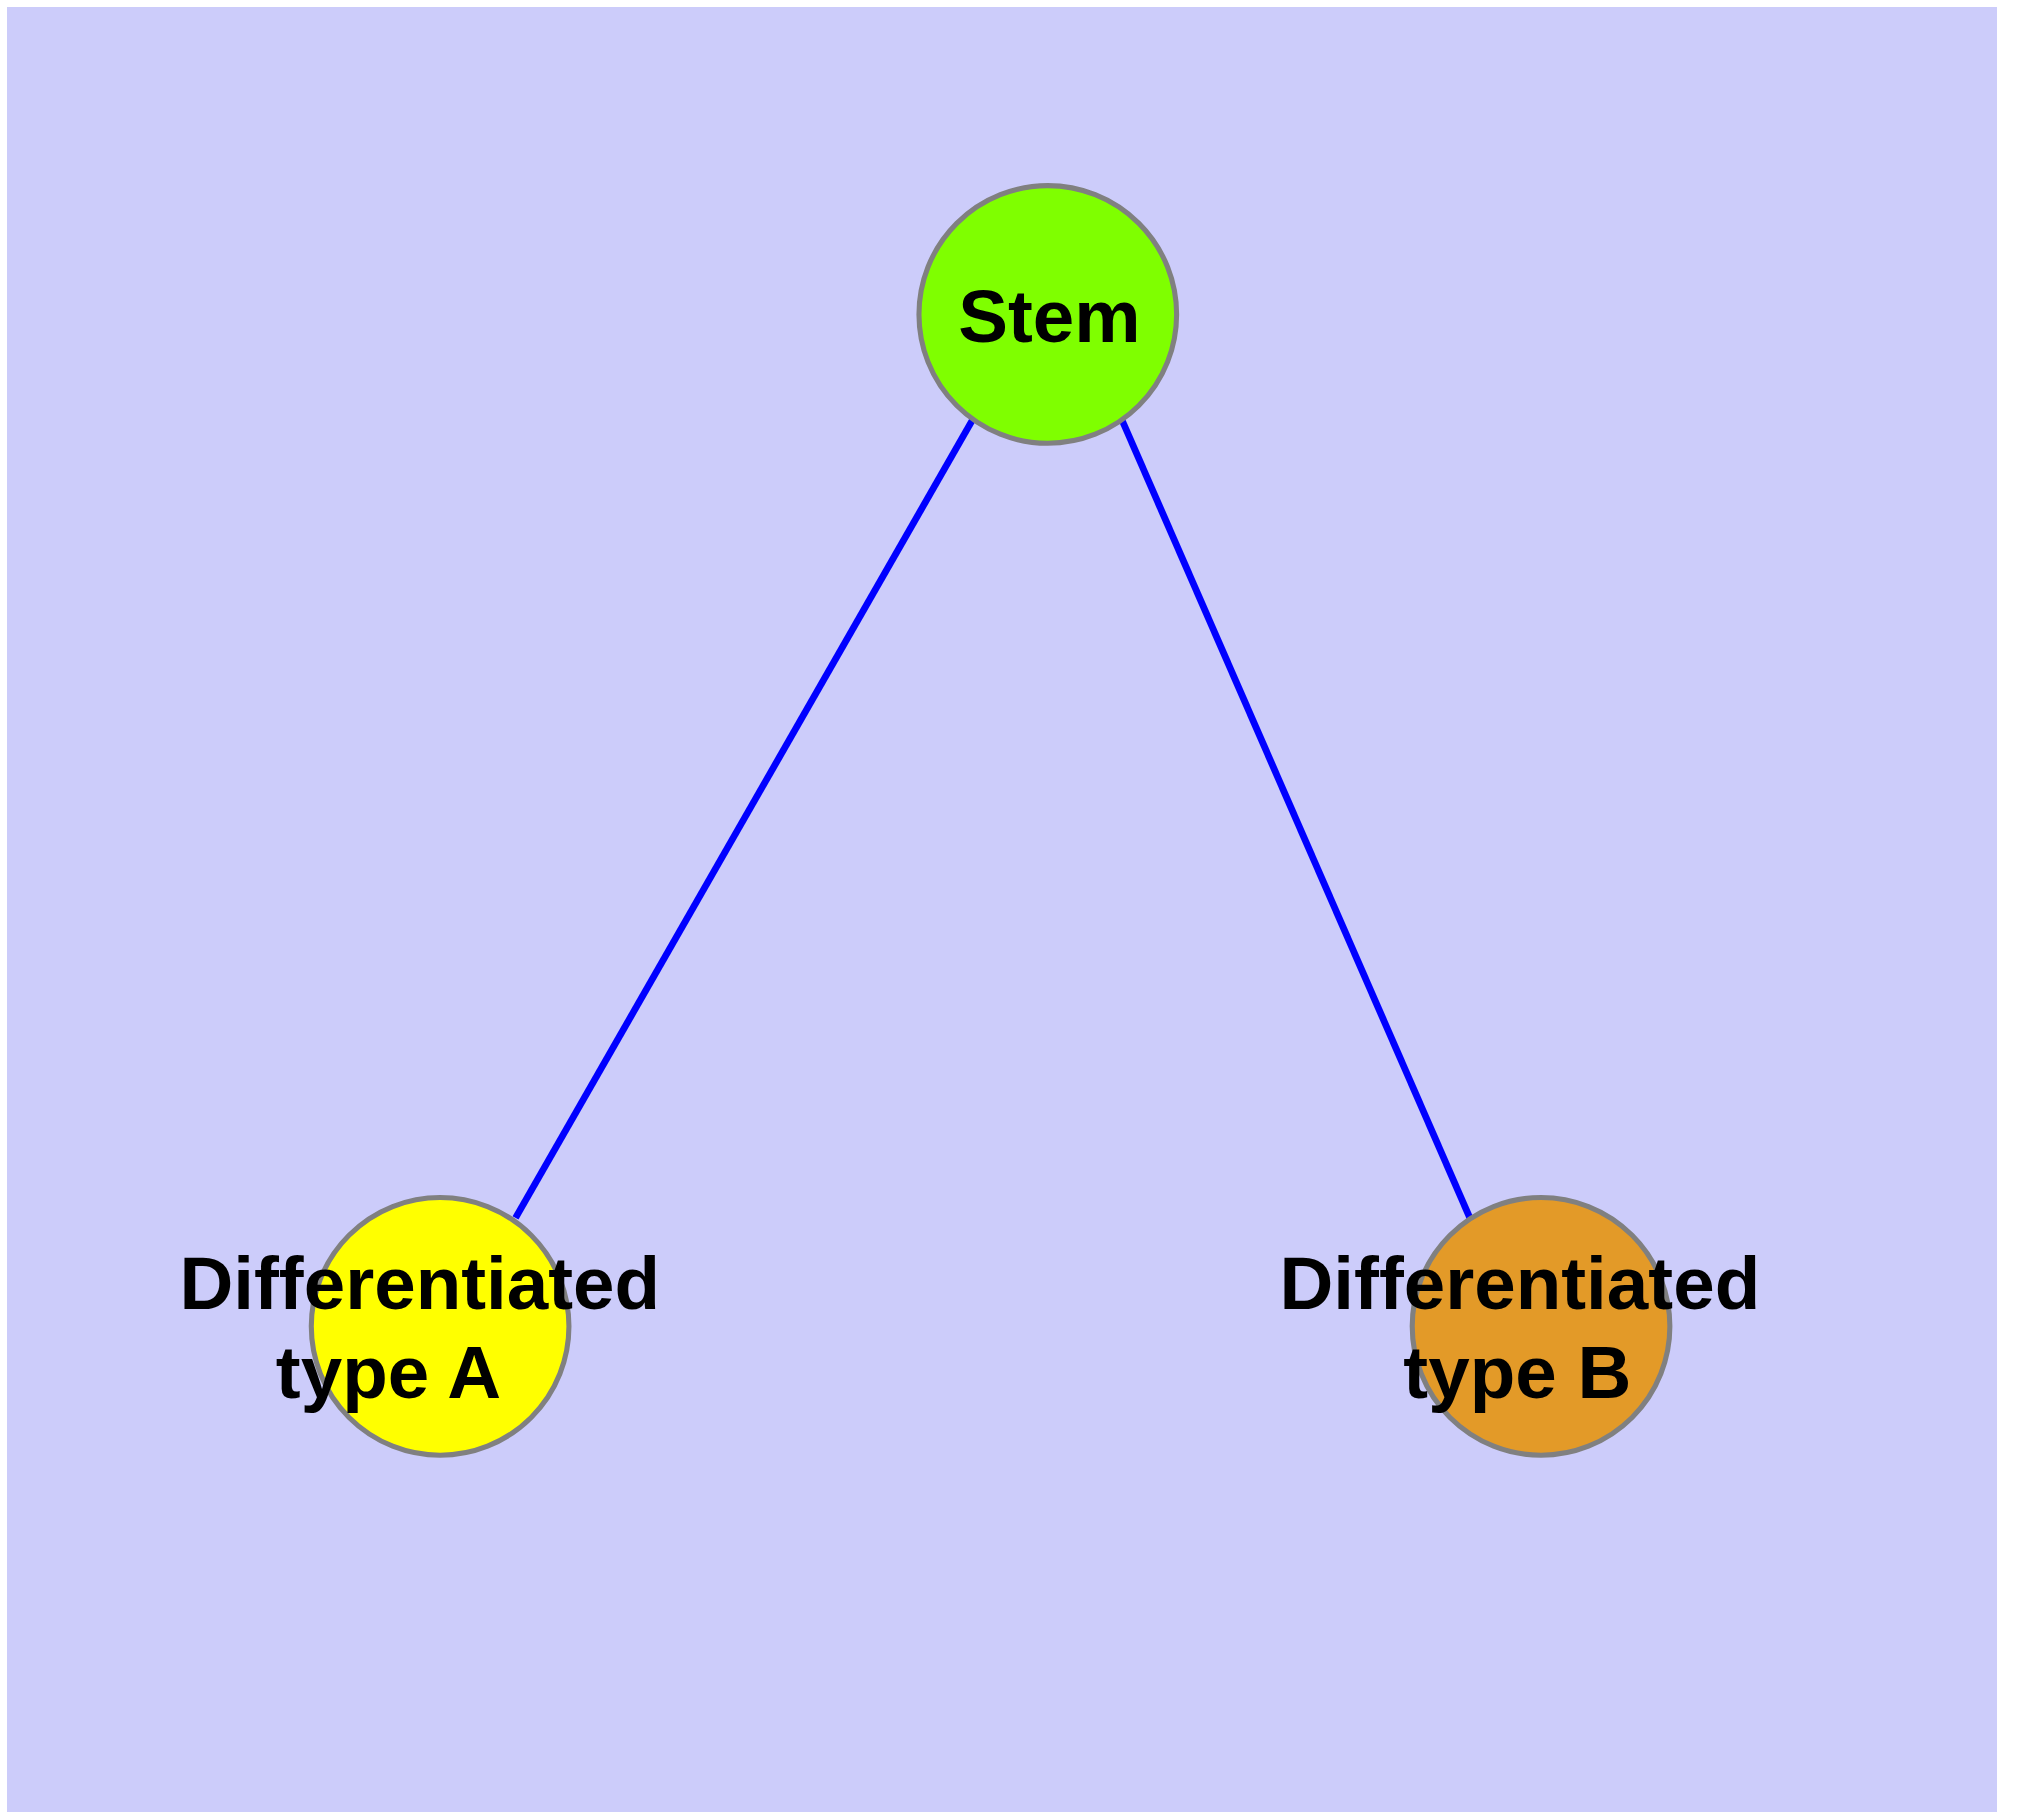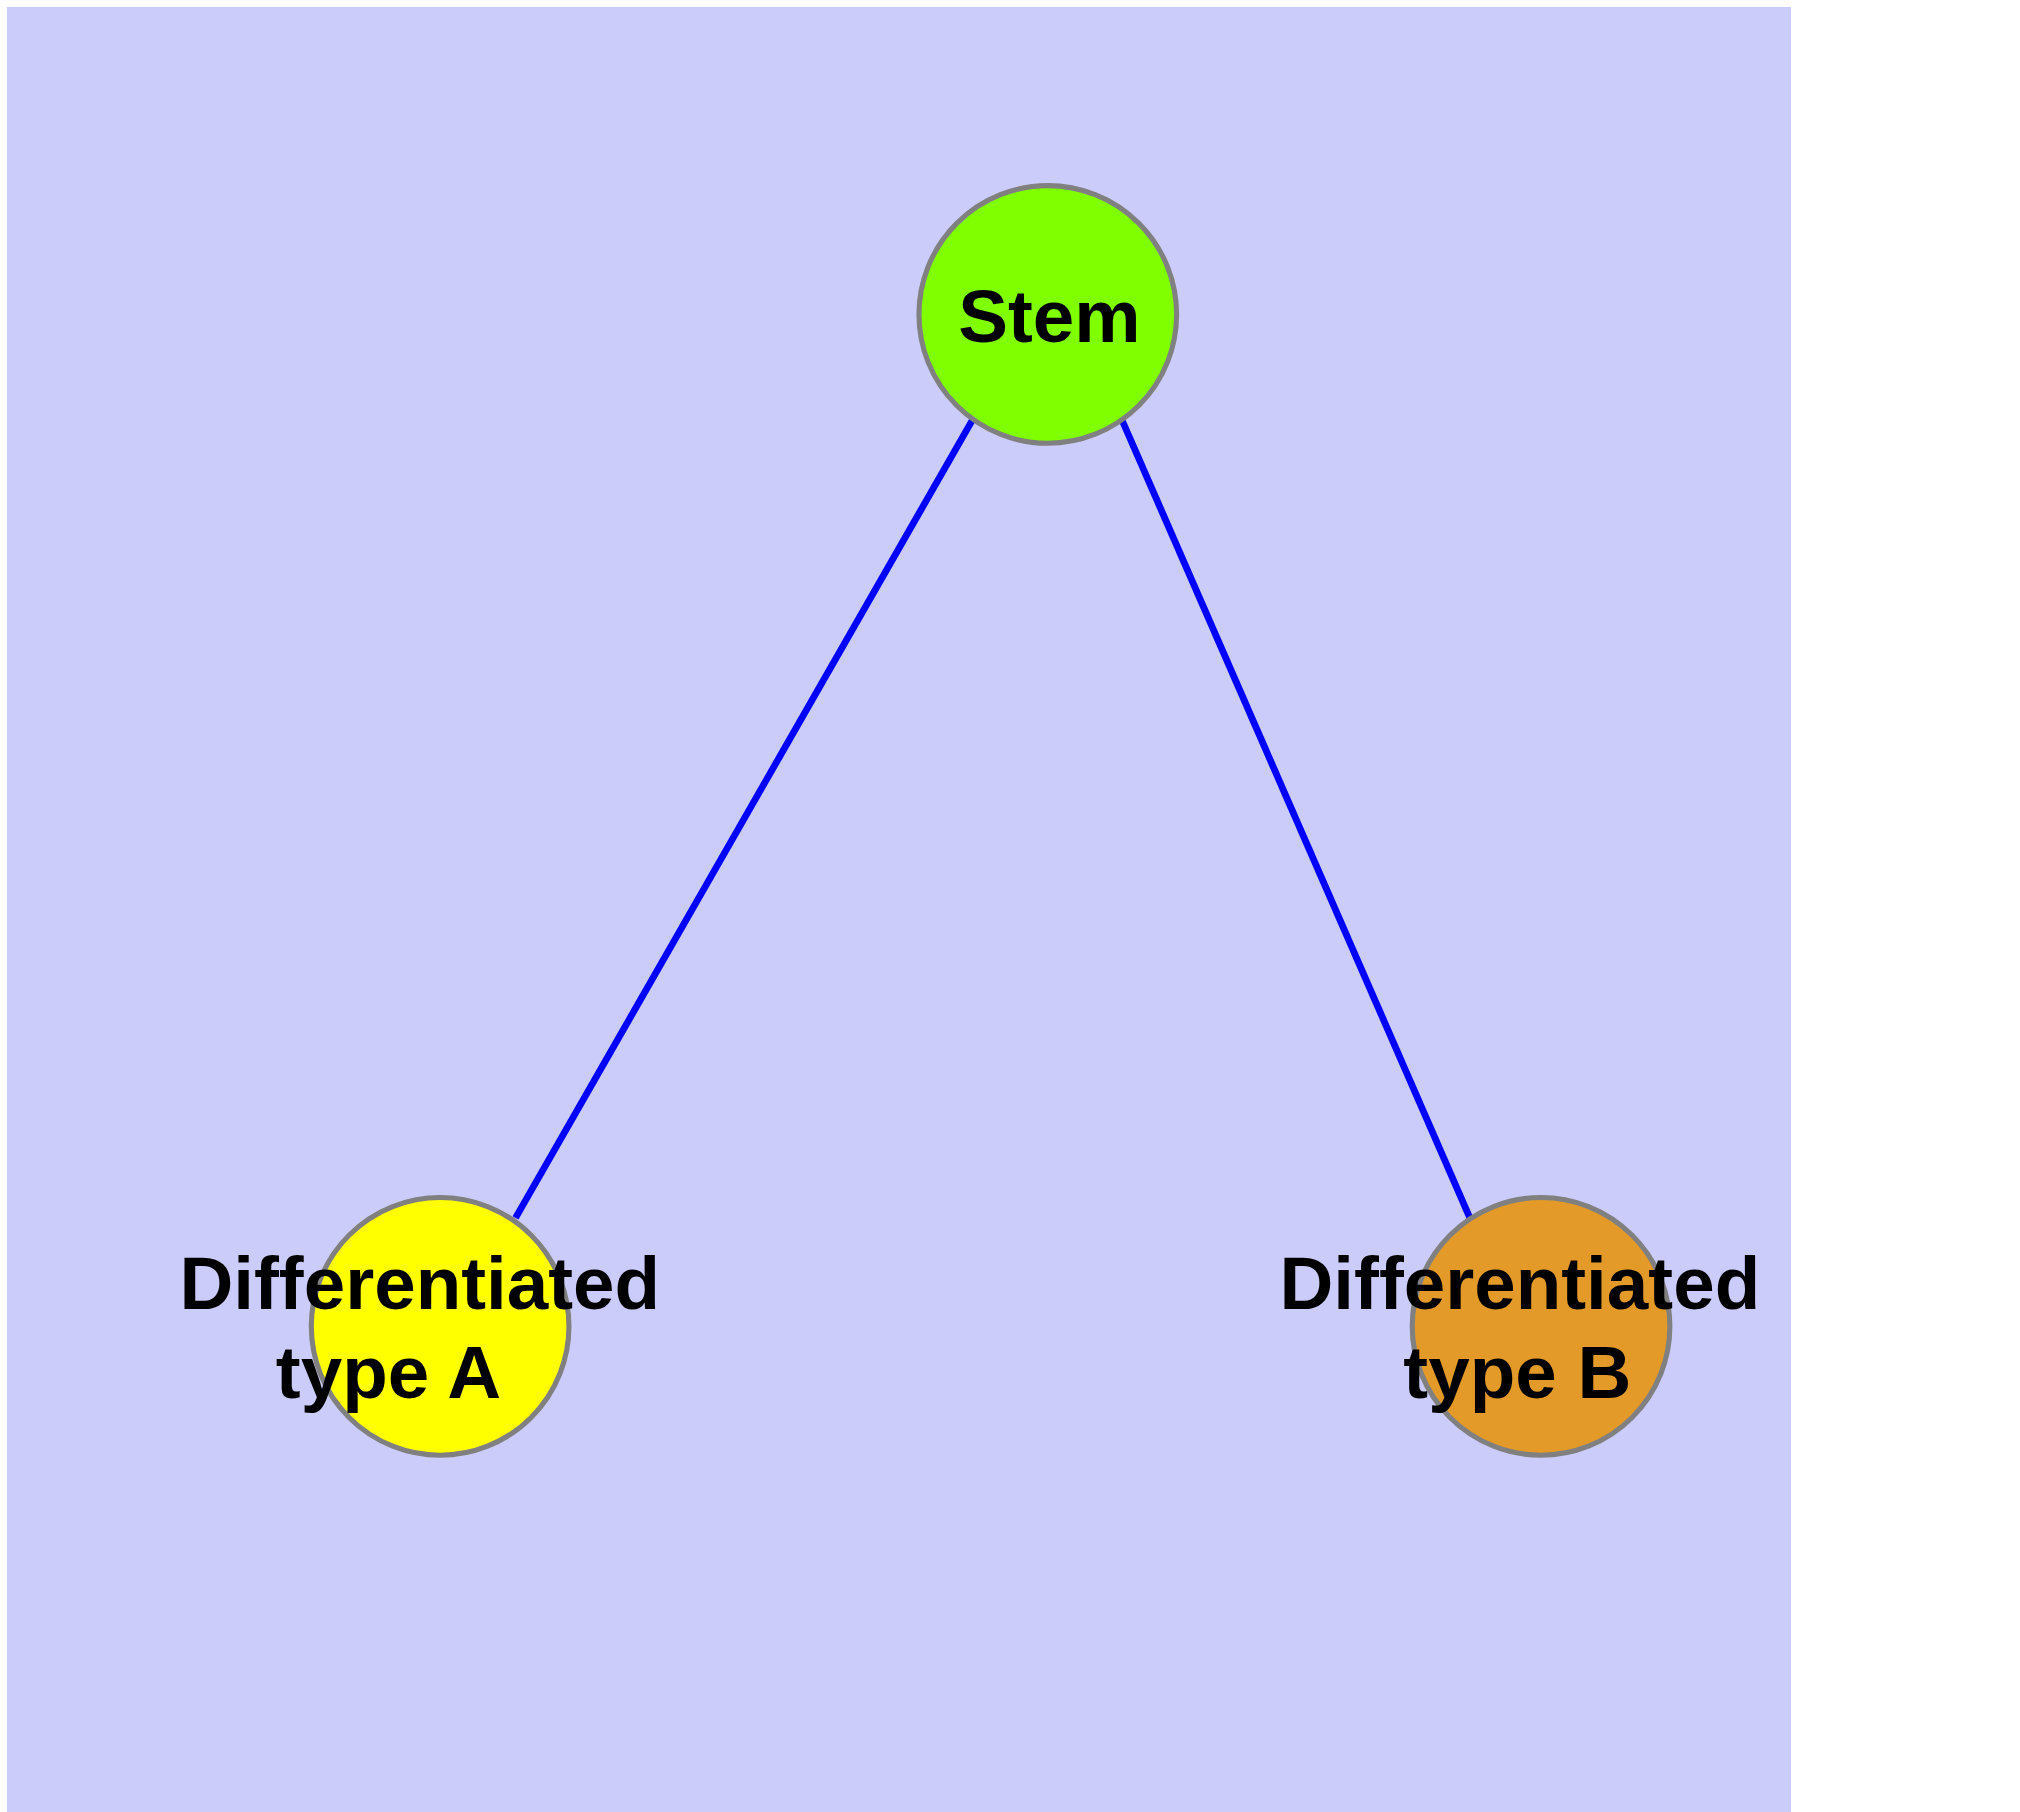--- a/index.html
+++ b/index.html
@@ -3,25 +3,26 @@
 <meta charset="utf-8">
 <title>Cell Differentiation Graph</title>
 <style>
   html, body {
     margin: 0;
     padding: 0;
     background: #ffffff;
   }
   #canvas {
     position: relative;
-    width: 1791px;
+    width: 1971px;
     height: 1812px;
     overflow: hidden;
     background: #ffffff;
     font-family: "Liberation Sans", "DejaVu Sans", sans-serif;
+    padding-left: 26px;
   }
   #plot-area {
     position: absolute;
     left: 6.8px;
     top: 6.8px;
     width: 2014px;
     height: 1805px;
     background: #ccccfa;
   }
   #graph-svg {

